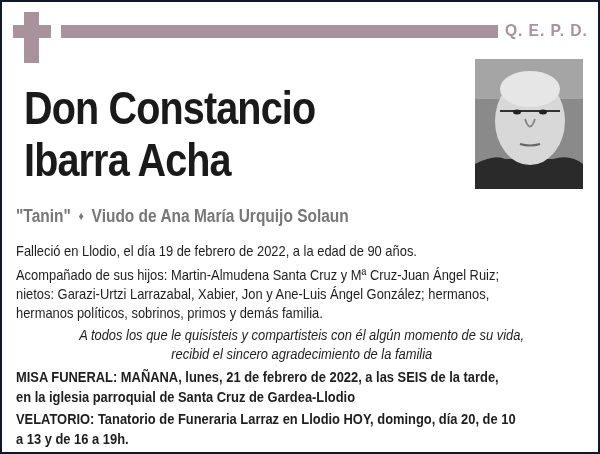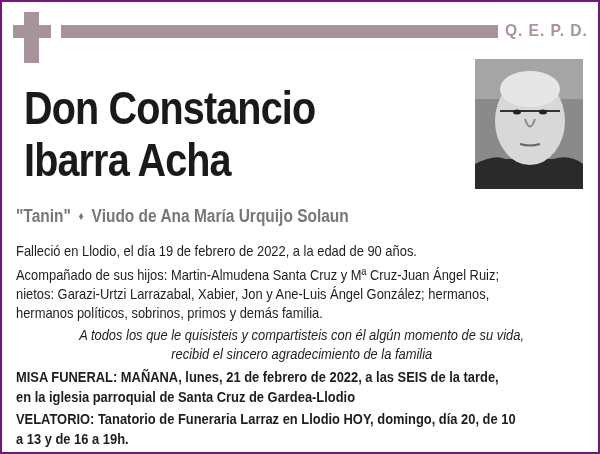--- a/index.html
+++ b/index.html
@@ -1,17 +1,17 @@
 <!DOCTYPE html>
 <html><head>
 <meta charset="utf-8">
 <style>
   html, body { margin:0; padding:0; background:#ffffff; }
   body { width:600px; height:454px; overflow:hidden; position:relative; font-family:"Liberation Sans", sans-serif; color:#1e1e1e; }
-  .frame { position:absolute; left:0; top:0; width:596px; height:450px; border:2px solid #701a75; background:#fff; }
+  .frame { position:absolute; left:0; top:0; width:596px; height:450px; border:2px solid #0f172a; background:#fff; }
   .cross-v { position:absolute; left:22px; top:10px; width:15px; height:51px; background:#a8929c; }
   .cross-h { position:absolute; left:11px; top:23px; width:38px; height:13px; background:#a8929c; }
   .bar { position:absolute; left:59px; top:23px; width:437px; height:13px; background:#a8929c; }
   .qepd { position:absolute; left:503px; top:19px; font-size:17px; font-weight:bold; color:#a8929c; letter-spacing:1px; font-family:"Liberation Sans Narrow","Liberation Sans", sans-serif; transform:scaleX(0.92); transform-origin:left; }
   .photo { position:absolute; left:473px; top:57px; width:108px; height:130px; overflow:hidden; background:#6e6e6e; }
   .name { position:absolute; left:22px; top:80px; font-size:46px; font-weight:bold; color:#1a1a1a; line-height:52px; letter-spacing:-1px; transform:scaleX(0.86); transform-origin:left top; width:440px; }
   .subtitle { position:absolute; left:14px; top:204px; font-size:18px; font-weight:bold; color:#777; transform:scaleX(0.86); transform-origin:left top; white-space:nowrap; }
   .subtitle .sep { font-size:12px; vertical-align:2px; margin:0 4px; }
   .txt { position:absolute; left:14px; font-size:15px; line-height:19px; color:#1e1e1e; transform:scaleX(0.86); transform-origin:left top; white-space:nowrap; }
   .italic { position:absolute; left:0; width:600px; text-align:center; font-style:italic; font-size:15px; line-height:19px; color:#1e1e1e; }

